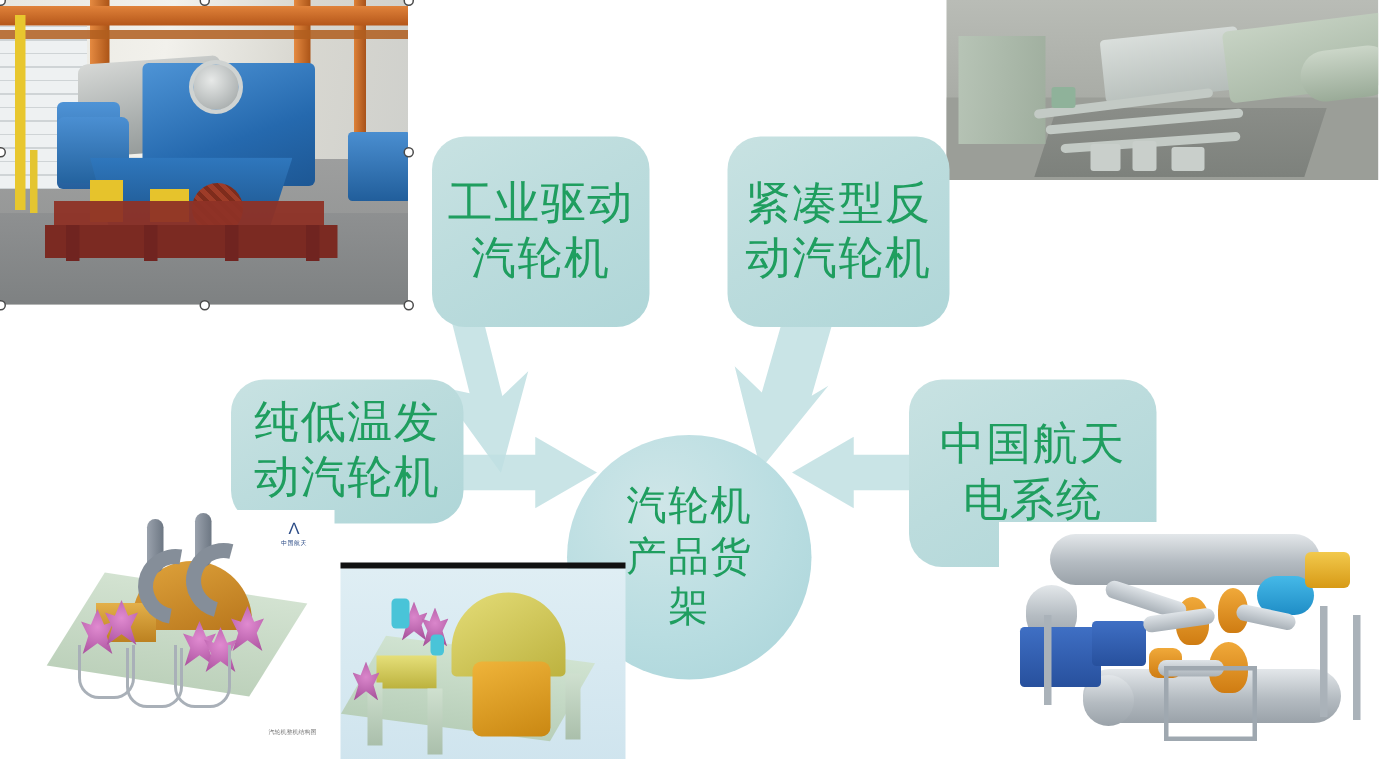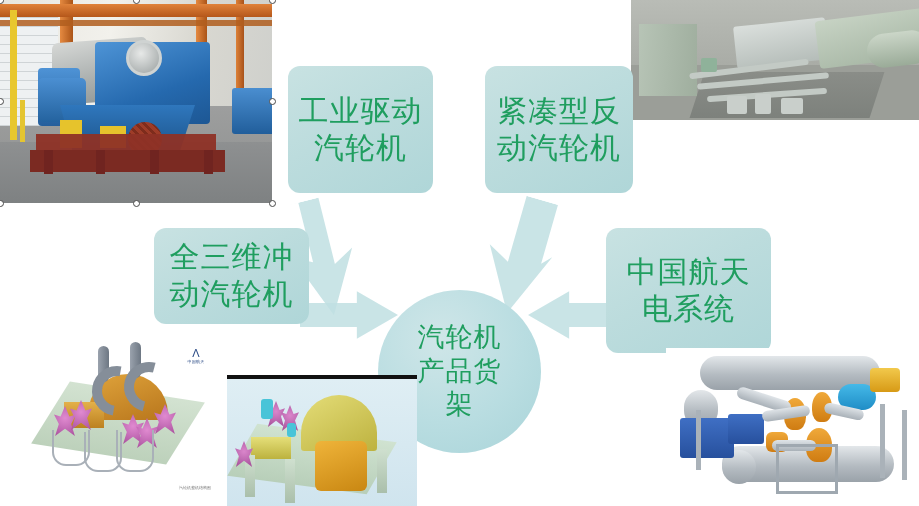--- a/index.html
+++ b/index.html
@@ -126,21 +126,21 @@
   #arrow-top-right{left:482px;top:196px;width:74px;height:118px;
      clip-path:polygon(38% 0,82% 0,82% 52%,94% 44%,56% 100%,8% 48%,38% 58%);
      transform:rotate(16deg);}
   #arrow-left{left:300px;top:288px;width:98px;height:54px;
      clip-path:polygon(0 28%,58% 28%,58% 6%,100% 50%,58% 94%,58% 72%,0 72%);}
   #arrow-right{left:528px;top:288px;width:98px;height:54px;
      clip-path:polygon(100% 28%,42% 28%,42% 6%,0 50%,42% 94%,42% 72%,100% 72%);}
 
   
   .node{position:absolute;background:linear-gradient(150deg,#c8e2e2 0%,#bcdcdd 45%,#afd6d8 100%);
-        border-radius:12px;display:flex;align-items:center;justify-content:center;text-align:center;}
+        border-radius:22px;display:flex;align-items:center;justify-content:center;text-align:center;margin-top:25px;}
   .node .txt{font-size:30px;line-height:1.22;color:#1f9e5f;letter-spacing:1px;
         font-family:"Liberation Serif","DejaVu Serif",serif;white-space:pre-line;}
   #node-industrial-drive{left:288px;top:66px;width:145px;height:127px;}
   #node-compact-reaction{left:485px;top:66px;width:148px;height:127px;}
   #node-3d-impulse{left:154px;top:228px;width:155px;height:96px;}
   #node-low-temp-power{left:606px;top:228px;width:165px;height:125px;}
 
   #node-center{position:absolute;left:378px;top:290px;width:163px;height:163px;border-radius:50%;
       background:radial-gradient(circle at 38% 30%,#cfe6e8 0%,#b9dde1 55%,#a9d4d9 100%);
       display:flex;align-items:center;justify-content:center;text-align:center;}
@@ -220,21 +220,21 @@
     <span class="txt">工业驱动
 汽轮机</span>
   </div>
 
   <div class="node" id="node-compact-reaction">
     <span class="txt">紧凑型反
 动汽轮机</span>
   </div>
 
   <div class="node" id="node-3d-impulse">
-    <span class="txt">全三维冲
+    <span class="txt">纯低温发
 动汽轮机</span>
   </div>
 
   <div class="node" id="node-low-temp-power">
     <span class="txt">中国航天
 电系统</span>
   </div>
 
   <div id="node-center">
     <span class="txt">汽轮机

